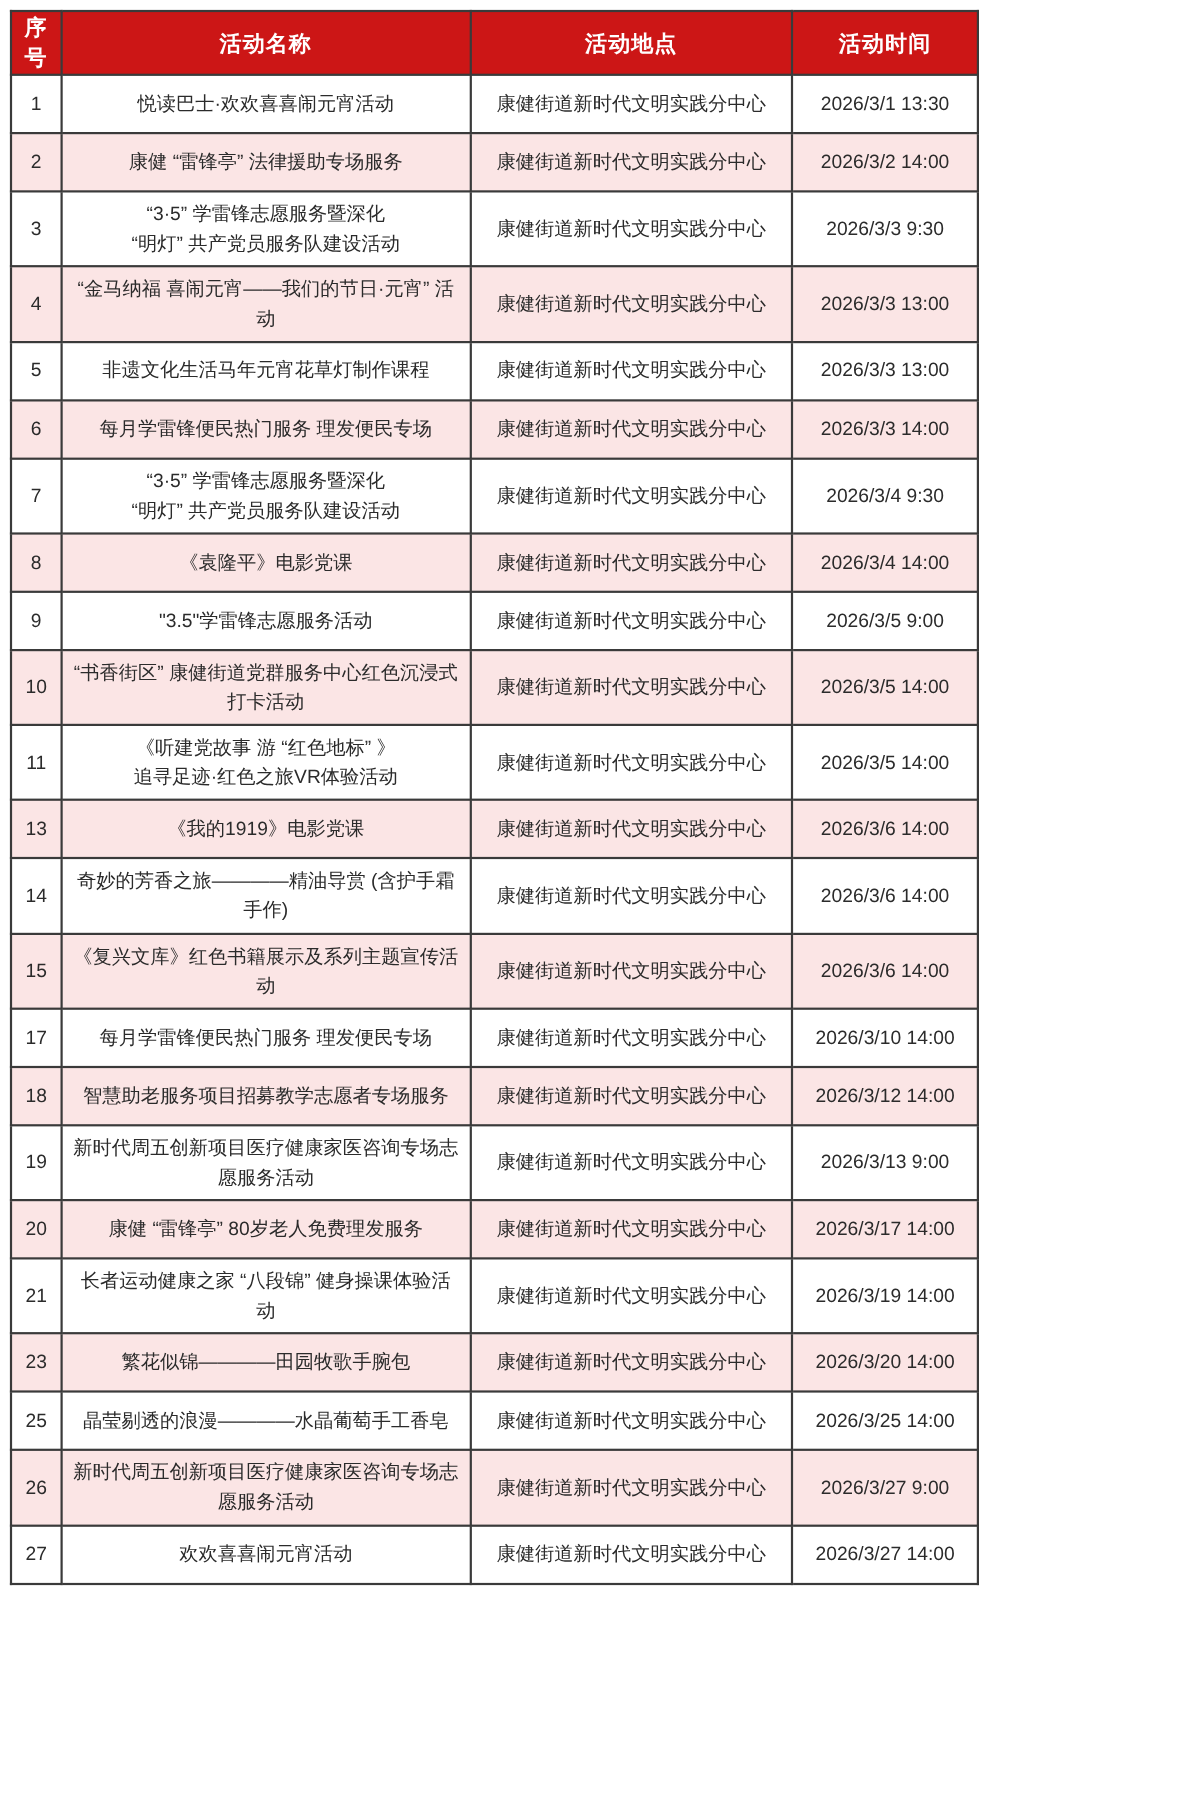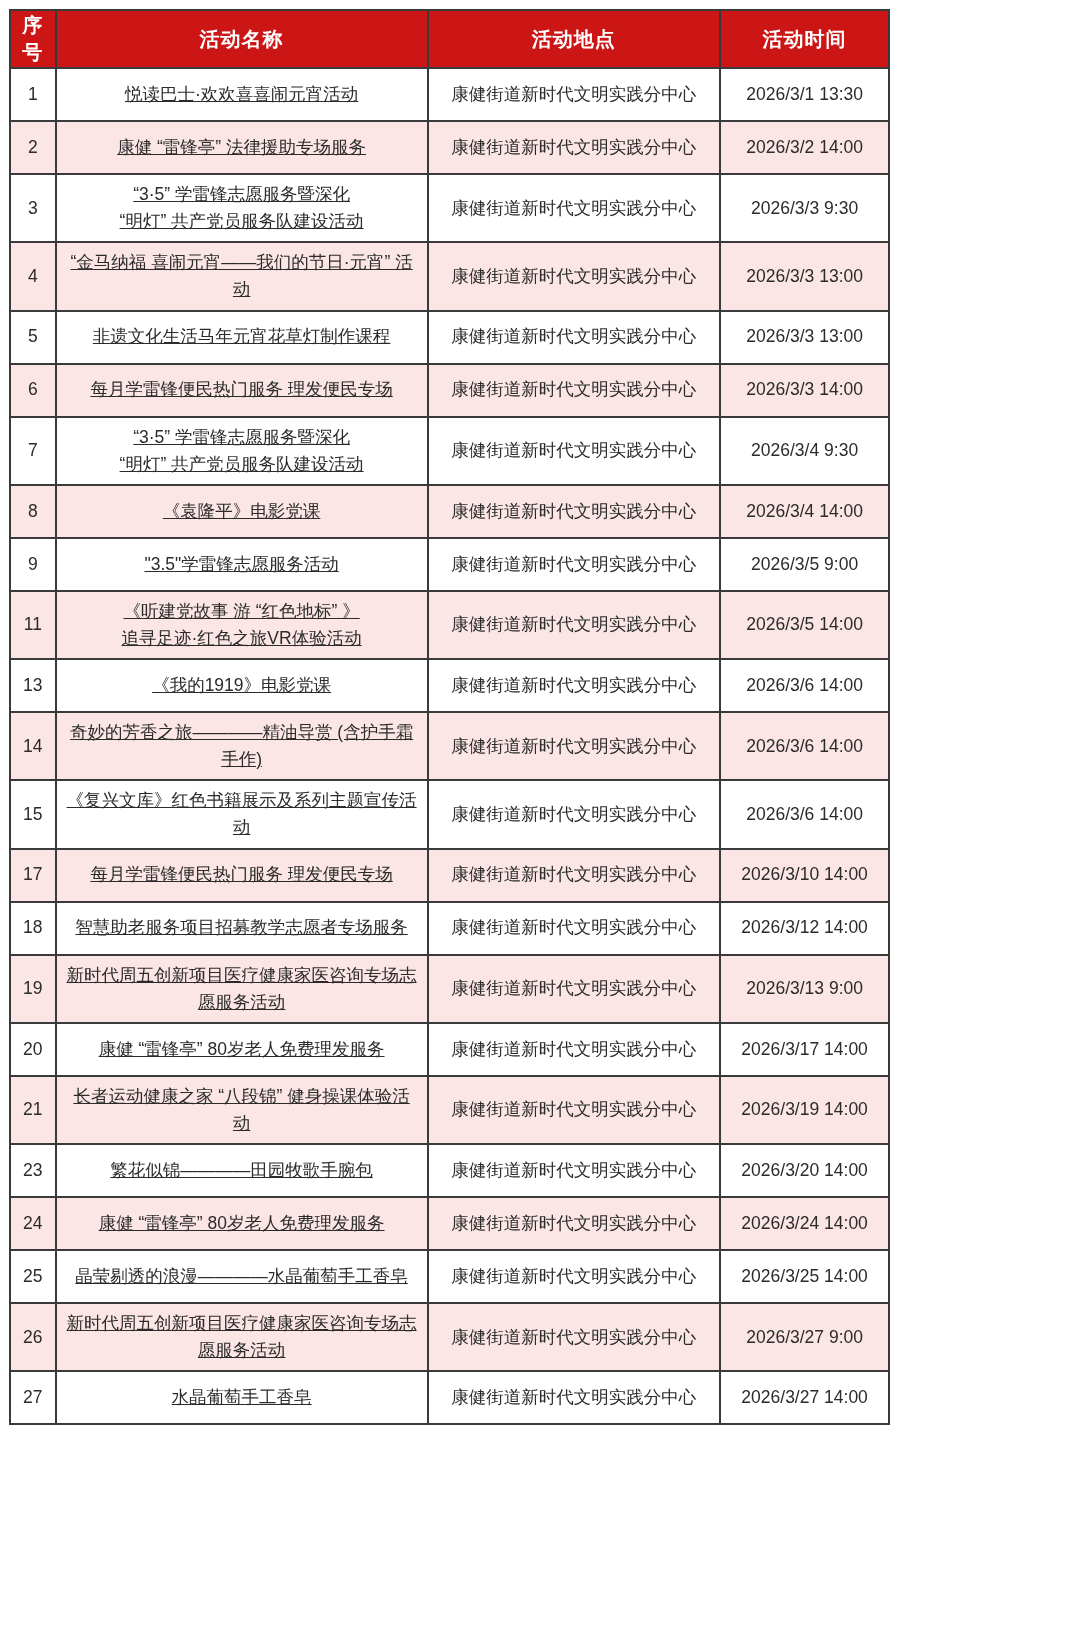--- a/index.html
+++ b/index.html
@@ -38,21 +38,20 @@
   table.activity-table td {
     color: #2b2b2b;
     font-size: 17.5px;
     height: 53px;
     padding: 6px 8px;
     line-height: 1.55;
     background: #ffffff;
   }
   table.activity-table td.col-name {
     white-space: pre-line;
-    text-decoration: underline;
   }
   tbody tr:nth-child(even) td {
     background: #fbe5e5;
   }
   col.c-no   { width: 5.2%; }
   col.c-name { width: 42.3%; }
   col.c-loc  { width: 33.3%; }
   col.c-time { width: 19.2%; }
 </style>
 </head>
@@ -125,20 +124,26 @@
     <td class="col-loc">康健街道新时代文明实践分中心</td>
     <td class="col-time">2026/3/4 14:00</td>
   </tr>
         <tr class="table-row">
     <td class="col-no">9</td>
     <td class="col-name">"3.5"学雷锋志愿服务活动</td>
     <td class="col-loc">康健街道新时代文明实践分中心</td>
     <td class="col-time">2026/3/5 9:00</td>
   </tr>
         <tr class="table-row">
+    <td class="col-no">10</td>
+    <td class="col-name">“书香街区” 康健街道党群服务中心红色沉浸式打卡活动</td>
+    <td class="col-loc">康健街道新时代文明实践分中心</td>
+    <td class="col-time">2026/3/5 14:00</td>
+  </tr>
+        <tr class="table-row">
     <td class="col-no">11</td>
     <td class="col-name">《听建党故事 游 “红色地标” 》
 追寻足迹·红色之旅VR体验活动</td>
     <td class="col-loc">康健街道新时代文明实践分中心</td>
     <td class="col-time">2026/3/5 14:00</td>
   </tr>
         <tr class="table-row">
     <td class="col-no">13</td>
     <td class="col-name">《我的1919》电影党课</td>
     <td class="col-loc">康健街道新时代文明实践分中心</td>
@@ -186,38 +191,32 @@
     <td class="col-loc">康健街道新时代文明实践分中心</td>
     <td class="col-time">2026/3/19 14:00</td>
   </tr>
         <tr class="table-row">
     <td class="col-no">23</td>
     <td class="col-name">繁花似锦————田园牧歌手腕包</td>
     <td class="col-loc">康健街道新时代文明实践分中心</td>
     <td class="col-time">2026/3/20 14:00</td>
   </tr>
         <tr class="table-row">
-    <td class="col-no">24</td>
-    <td class="col-name">康健 “雷锋亭” 80岁老人免费理发服务</td>
-    <td class="col-loc">康健街道新时代文明实践分中心</td>
-    <td class="col-time">2026/3/24 14:00</td>
-  </tr>
-        <tr class="table-row">
     <td class="col-no">25</td>
     <td class="col-name">晶莹剔透的浪漫————水晶葡萄手工香皂</td>
     <td class="col-loc">康健街道新时代文明实践分中心</td>
     <td class="col-time">2026/3/25 14:00</td>
   </tr>
         <tr class="table-row">
     <td class="col-no">26</td>
     <td class="col-name">新时代周五创新项目医疗健康家医咨询专场志愿服务活动</td>
     <td class="col-loc">康健街道新时代文明实践分中心</td>
     <td class="col-time">2026/3/27 9:00</td>
   </tr>
         <tr class="table-row">
     <td class="col-no">27</td>
-    <td class="col-name">水晶葡萄手工香皂</td>
+    <td class="col-name">欢欢喜喜闹元宵活动</td>
     <td class="col-loc">康健街道新时代文明实践分中心</td>
     <td class="col-time">2026/3/27 14:00</td>
   </tr>
       </tbody>
   </table>
 </div>
 
 </body></html>

